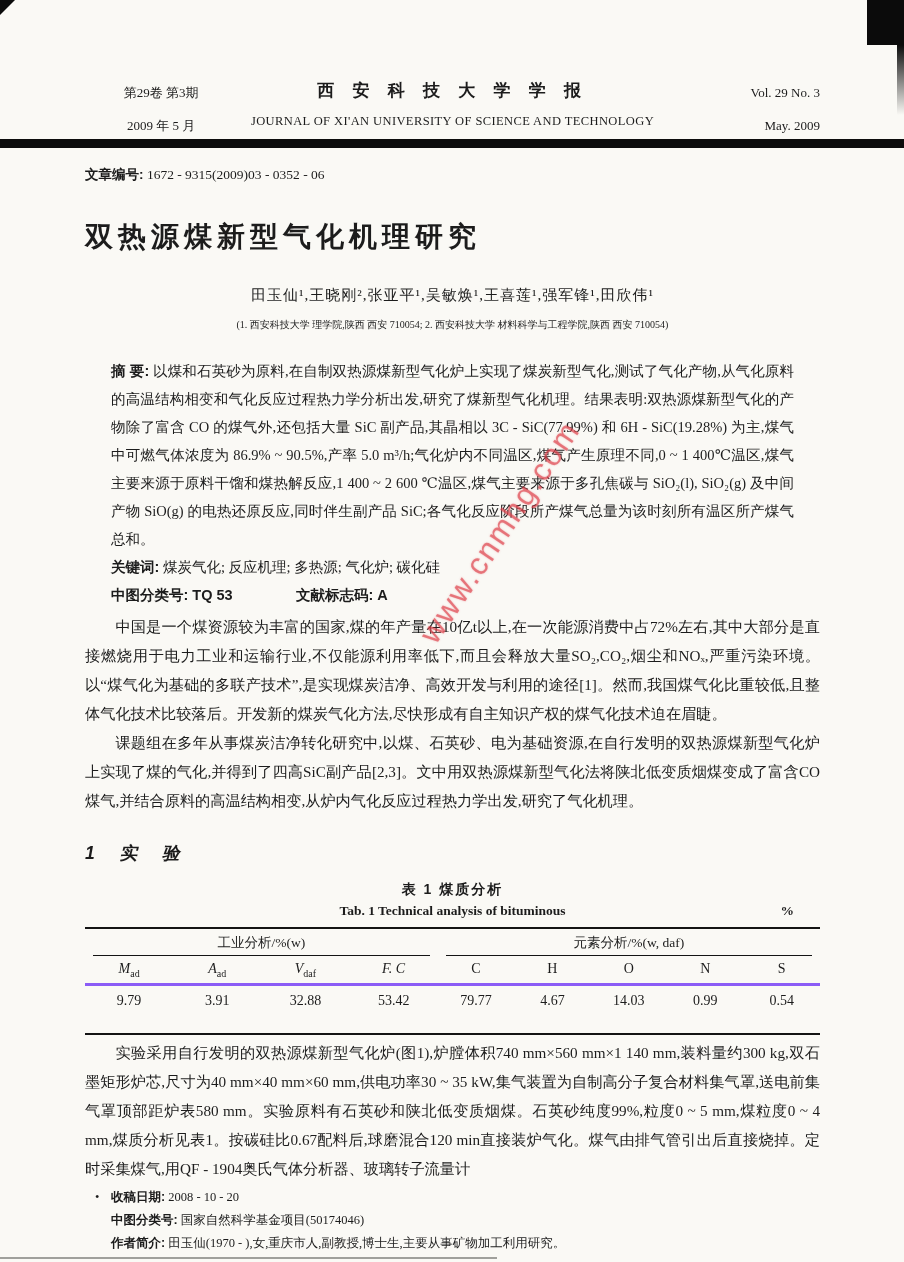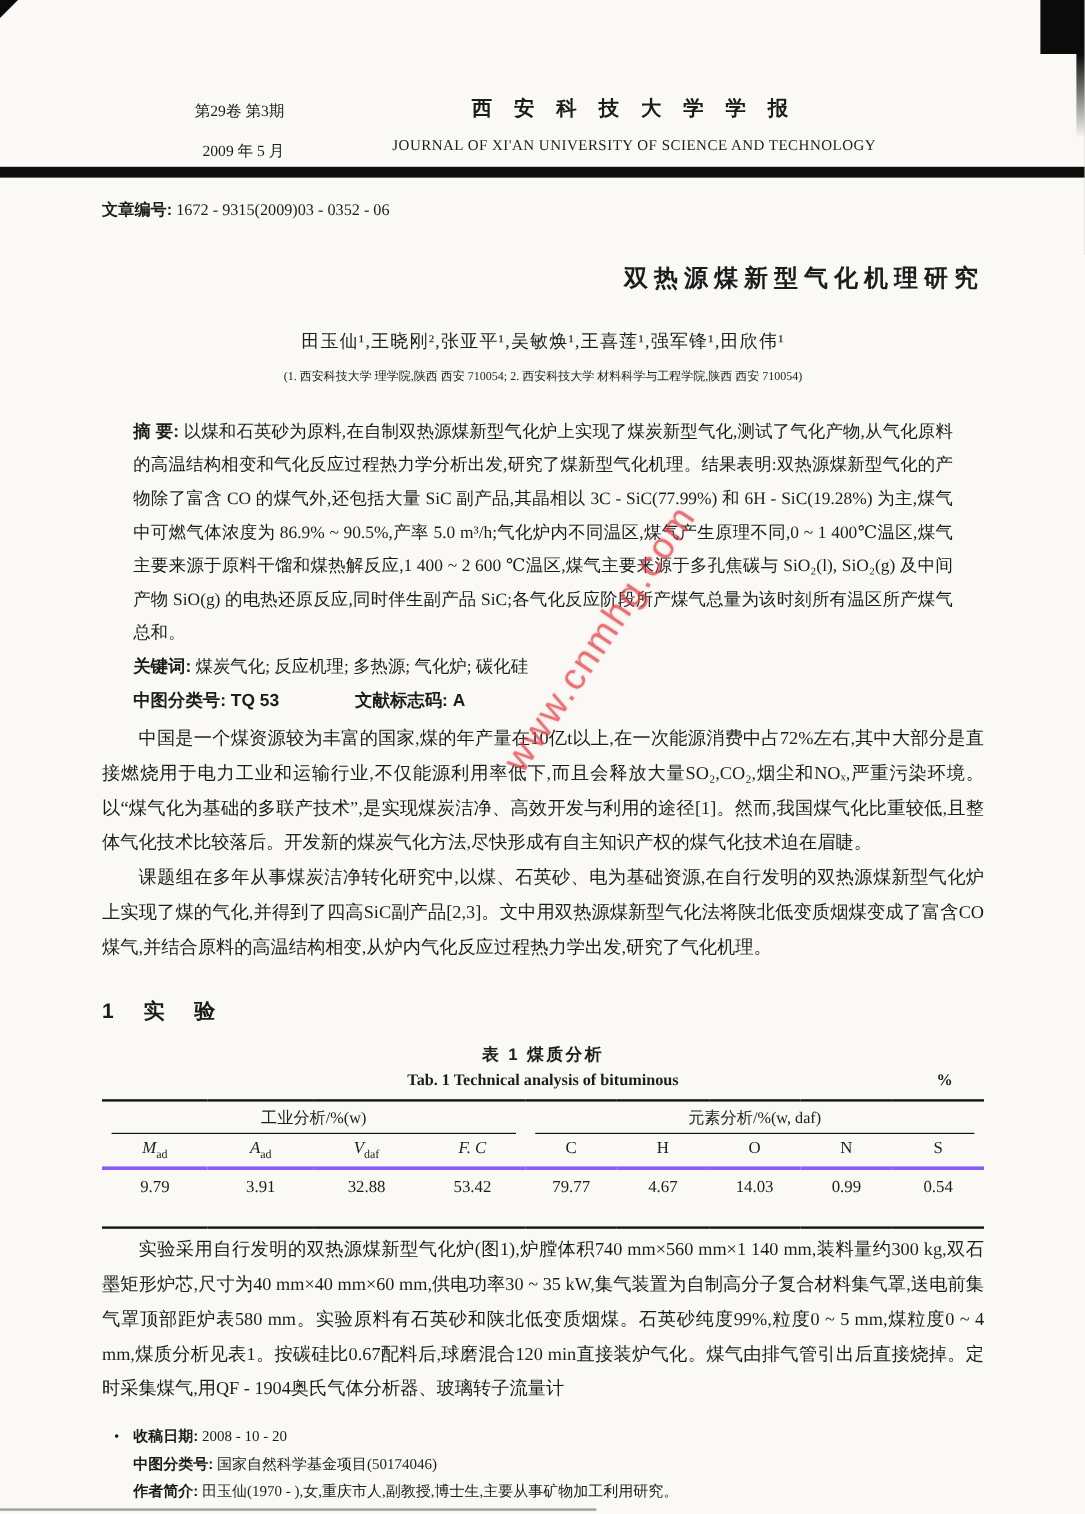--- a/index.html
+++ b/index.html
@@ -30,47 +30,47 @@
     font-family: "Liberation Sans", sans-serif;
     font-size: 31px; letter-spacing: 2px; white-space: nowrap;
     color: rgba(222, 64, 74, 0.62);
     text-shadow: 0 0 2px rgba(222, 64, 74, 0.35);
     z-index: 5; pointer-events: none;
   }
 
   
   .header { position: absolute; top: 76px; left: 85px; width: 735px; display: flex; align-items: flex-start; }
   .h-left, .h-right { width: 152px; font-size: 13px; line-height: 33px; }
-  .h-left { text-align: right; }
+  .h-left { text-align: center; }
   .h-right { text-align: right; }
   .h-center { flex: 1; text-align: center; }
   .jcn { font-size: 17px; font-weight: 600; letter-spacing: 7px; line-height: 30px; }
   .jen { font-size: 12.5px; letter-spacing: 0.4px; line-height: 30px; }
   .rule { position: absolute; top: 139px; left: 0; width: 904px; height: 9px; background: #0d0d0d; }
 
   
   .content { position: absolute; top: 160px; left: 85px; width: 735px; }
   .b { font-weight: 700; }
   .hei { font-family: "Liberation Sans", sans-serif; }
   .article-id { font-size: 13.5px; margin-top: 6px; }
   .title {
-    margin-top: 34px; text-align: right;
+    margin-top: 34px; text-align: left;
     font-family: Liberation Serif, serif;
-    font-size: 20px; font-weight: 700; letter-spacing: 5px;
+    font-size: 28px; font-weight: 700; letter-spacing: 5px;
   }
   .authors { margin-top: 30px; text-align: center; font-size: 15px; letter-spacing: 1px; }
   .affiliation { margin-top: 13px; text-align: center; font-size: 10px; }
   .abstract { margin-top: 25px; padding: 0 26px; font-size: 14.5px; line-height: 28px; text-align: justify; }
   .kv { padding: 0 26px; font-size: 14.5px; line-height: 28px; }
   .clc .gap { display: inline-block; width: 56px; }
   .para { font-size: 15.2px; line-height: 29px; text-align: justify; text-indent: 2em; }
   .para.first { margin-top: 3px; }
   .section {
     margin-top: 26px; font-family: "Liberation Sans", sans-serif;
-    font-size: 17.5px; font-weight: 700; letter-spacing: 5px; word-spacing: 10px;
+    font-size: 17.5px; font-weight: 700; letter-spacing: 5px; word-spacing: 10px; font-style: italic;
   }
 
   
   .tcap { margin-top: 16px; text-align: center; font-size: 14px; font-weight: 700;
     font-family: "Liberation Sans", sans-serif; letter-spacing: 2px; }
   .tcap-en-row { position: relative; margin-top: 4px; text-align: center; font-size: 13.5px; font-weight: 700; }
   .tunit { position: absolute; right: 26px; top: 0; }
   table.t1 { width: 100%; margin-top: 8px; border-collapse: collapse;
     border-top: 2px solid #141414; border-bottom: 2px solid #141414; font-size: 14px; }
   .t1 th, .t1 td { text-align: center; }
@@ -99,20 +99,24 @@
   <div class="watermark">www.cnmhg.com</div>
 
   <div class="header">
     <div class="h-left">
       <div>第29卷 第3期</div>
       <div>2009 年 5 月</div>
     </div>
     <div class="h-center">
       <div class="jcn">西 安 科 技 大 学 学 报</div>
       <div class="jen">JOURNAL OF XI'AN UNIVERSITY OF SCIENCE AND TECHNOLOGY</div>
+    </div>
+    <div class="h-right">
+      <div>Vol. 29  No. 3</div>
+      <div>May. 2009</div>
     </div>
   </div>
   <div class="rule"></div>
 
   <div class="content">
 
     <div class="article-id">
       <span class="b hei">文章编号:</span>
       <span>1672 - 9315(2009)03 - 0352 - 06</span>
     </div>

